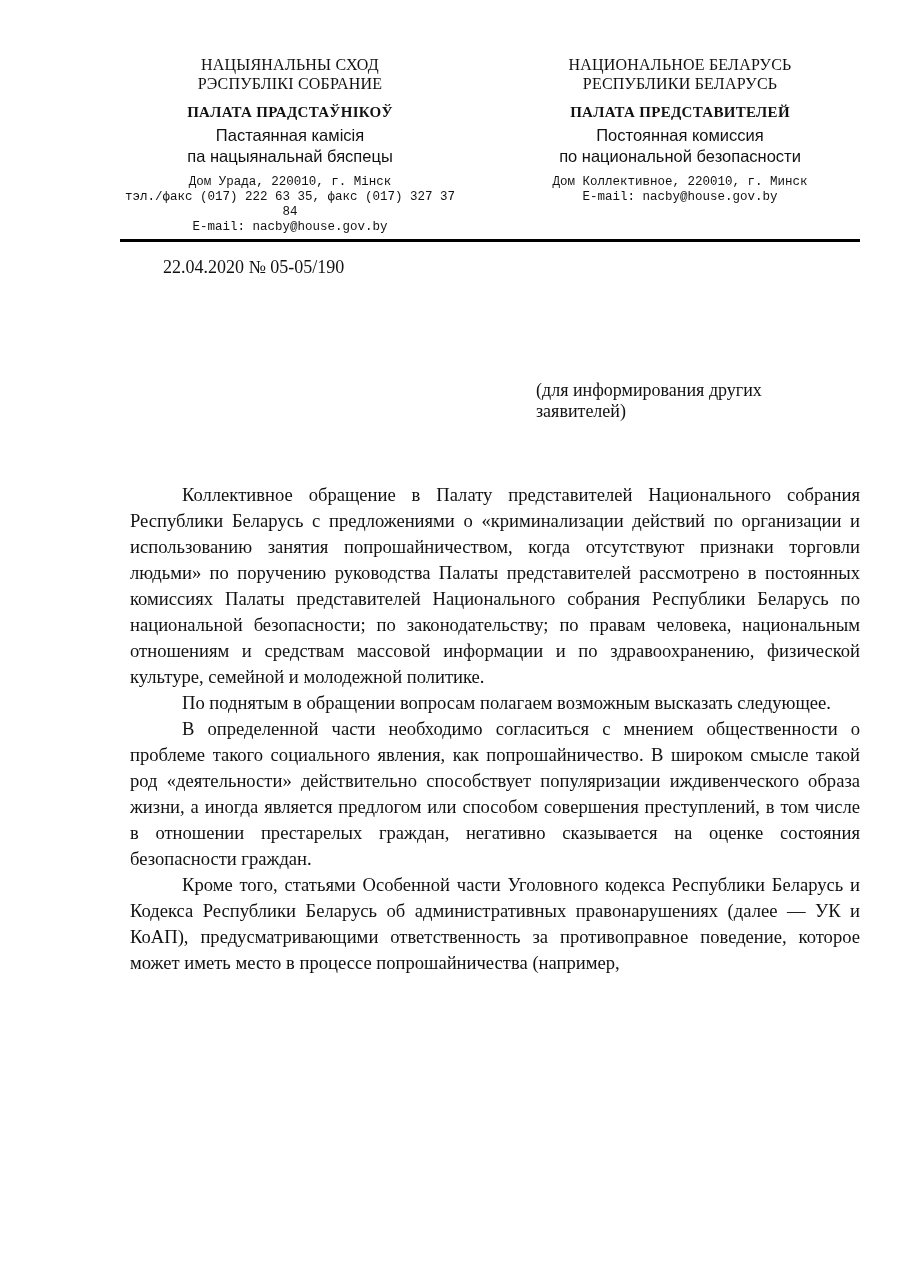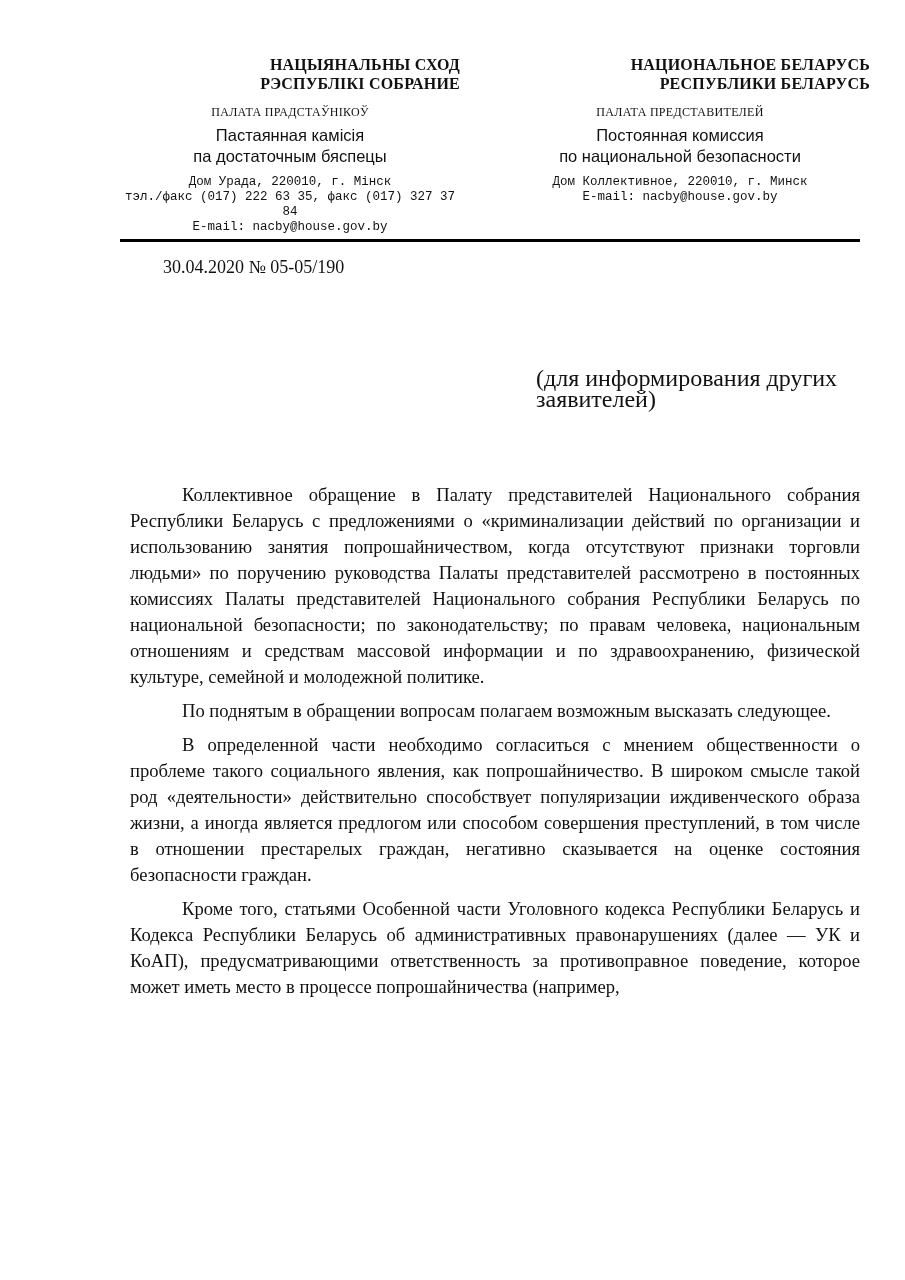--- a/index.html
+++ b/index.html
@@ -1,39 +1,39 @@
 <!DOCTYPE html>
 <html><head>
 <meta charset="utf-8">
 <style>
   html, body { margin:0; padding:0; background:#ffffff; }
   body { width:905px; height:1280px; position:relative; overflow:hidden; color:#111; font-family:"Liberation Serif", serif; }
   .hdr-col { position:absolute; top:55px; text-align:center; }
   .hdr-left { left:120px; width:340px; }
   .hdr-right { left:490px; width:380px; }
-  .org { font-weight:bold; font-size:16px; line-height:19px; letter-spacing:0.2px;text-align:right; }
-  .chamber { font-weight:normal; font-size:12px; line-height:19px; margin-top:10px; letter-spacing:0.3px; }
+  .org { font-weight:normal; font-size:16px; line-height:19px; letter-spacing:0.2px; }
+  .chamber { font-weight:bold; font-size:15px; line-height:19px; margin-top:10px; letter-spacing:0.3px; }
   .commission { font-family:"Liberation Sans", sans-serif; font-size:16.5px; line-height:21px; margin-top:3px; }
   .contacts { font-size:12.5px; line-height:15px; margin-top:8px;font-family:Liberation Mono, monospace; }
   .rule { position:absolute; left:120px; top:239px; width:740px; height:3px; background:#000; }
   .docnum { position:absolute; left:163px; top:256px; font-size:18px; line-height:22px; }
-  .addressee { position:absolute; left:536px; top:368px; width:320px; font-size:24px; line-height:21px; }
+  .addressee { position:absolute; left:536px; top:380px; width:320px; font-size:18px; line-height:21px; }
   .body-text { position:absolute; left:130px; top:482px; width:730px; font-size:18.6px; line-height:26px; text-align:justify; }
   .body-text p { margin:0; text-indent:52px; }
-  .body-text p + p { margin-top:8px; }
+  .body-text p + p { margin-top:0; }
 </style>
 </head>
 <body>
 
 <div class="hdr-col hdr-left">
   <div class="org">НАЦЫЯНАЛЬНЫ СХОД</div>
   <div class="org">РЭСПУБЛІКІ СОБРАНИЕ</div>
   <div class="chamber">ПАЛАТА ПРАДСТАЎНІКОЎ</div>
   <div class="commission">Пастаянная камісія</div>
-  <div class="commission" style="margin-top:0">па достаточным бяспецы</div>
+  <div class="commission" style="margin-top:0">па нацыянальнай бяспецы</div>
   <div class="contacts">
     <div>Дом Урада, 220010, г. Мінск</div>
     <div>тэл./факс (017) 222 63 35, факс (017) 327 37 84</div>
     <div>E-mail: nacby@house.gov.by</div>
   </div>
 </div>
 
 <div class="hdr-col hdr-right">
   <div class="org">НАЦИОНАЛЬНОЕ БЕЛАРУСЬ</div>
   <div class="org">РЕСПУБЛИКИ БЕЛАРУСЬ</div>
@@ -41,21 +41,21 @@
   <div class="commission">Постоянная комиссия</div>
   <div class="commission" style="margin-top:0">по национальной безопасности</div>
   <div class="contacts">
     <div>Дом Коллективное, 220010, г. Минск</div>
     <div>E-mail: nacby@house.gov.by</div>
   </div>
 </div>
 
 <div class="rule"></div>
 
-<div class="docnum">30.04.2020 № 05-05/190</div>
+<div class="docnum">22.04.2020 № 05-05/190</div>
 
 <div class="addressee">(для информирования других заявителей)</div>
 
 <div class="body-text">
   <p>Коллективное обращение в Палату представителей Национального собрания Республики Беларусь с предложениями о «криминализации действий по организации и использованию занятия попрошайничеством, когда отсутствуют признаки торговли людьми» по поручению руководства Палаты представителей рассмотрено в постоянных комиссиях Палаты представителей Национального собрания Республики Беларусь по национальной безопасности; по законодательству; по правам человека, национальным отношениям и средствам массовой информации и по здравоохранению, физической культуре, семейной и молодежной политике.</p>
   <p>По поднятым в обращении вопросам полагаем возможным высказать следующее.</p>
   <p>В определенной части необходимо согласиться с мнением общественности о проблеме такого социального явления, как попрошайничество. В широком смысле такой род «деятельности» действительно способствует популяризации иждивенческого образа жизни, а иногда является предлогом или способом совершения преступлений, в том числе в отношении престарелых граждан, негативно сказывается на оценке состояния безопасности граждан.</p>
   <p>Кроме того, статьями Особенной части Уголовного кодекса Республики Беларусь и Кодекса Республики Беларусь об административных правонарушениях (далее — УК и КоАП), предусматривающими ответственность за противоправное поведение, которое может иметь место в процессе попрошайничества (например,</p>
 </div>
 

